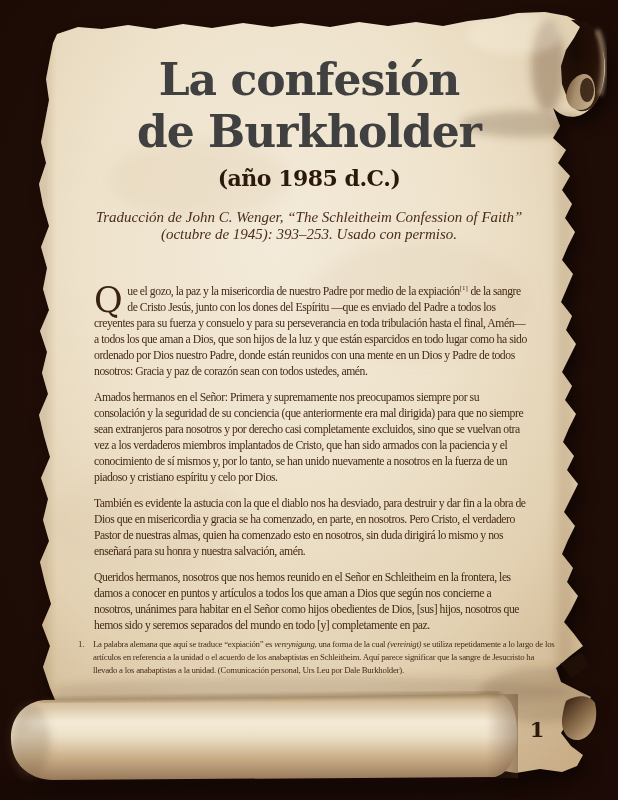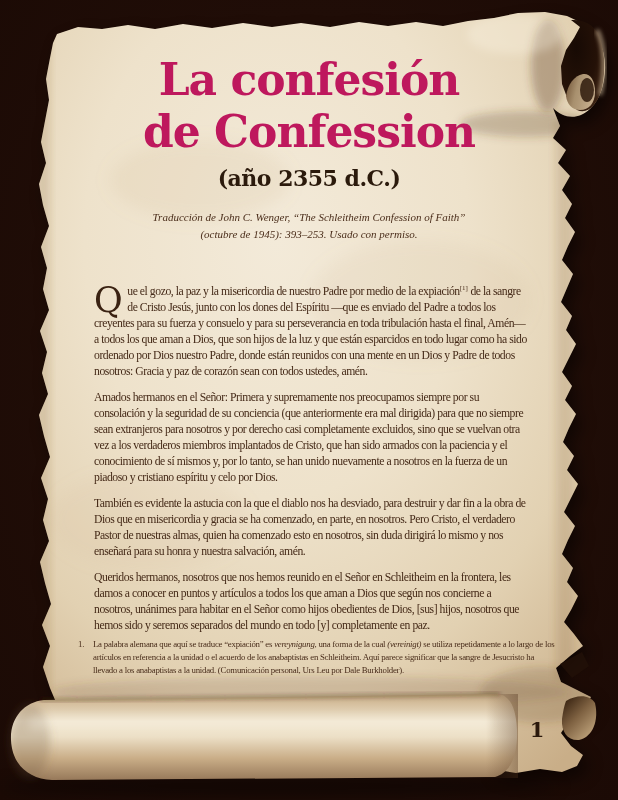--- a/index.html
+++ b/index.html
@@ -8,31 +8,31 @@
     background:radial-gradient(ellipse at 50% 45%, #271108 0%, #200d07 55%, #1b0a05 100%);
     font-family:"Liberation Serif", serif;
   }
   .stage{position:absolute;inset:0;width:618px;height:800px;}
   svg.scroll{position:absolute;left:0;top:0;z-index:0;}
   .layer{position:absolute;left:0;top:0;width:618px;height:800px;z-index:2;}
 
   .title{
     position:absolute;top:54px;left:0;width:618px;text-align:center;
     font-family:"DejaVu Serif", serif;font-weight:bold;
-    font-size:44px;line-height:52px;letter-spacing:-1px;color:#be185d;
+    font-size:44px;line-height:52px;letter-spacing:-1px;color:#404040;
     white-space:nowrap;
   }
   .subtitle{
     position:absolute;top:165px;left:0;width:618px;text-align:center;
     font-family:"DejaVu Serif", serif;font-weight:bold;
     font-size:22px;letter-spacing:-0.5px;color:#2b1a0c;white-space:nowrap;
   }
   .attribution{
     position:absolute;top:209px;left:0;width:618px;text-align:center;
-    font-style:italic;font-size:11px;line-height:17px;color:#4a2d1a;
+    font-style:italic;font-size:15px;line-height:17px;color:#4a2d1a;
   }
   .bodytext{
     position:absolute;top:284px;left:94px;width:438px;
     font-size:11.7px;line-height:16px;letter-spacing:-0.45px;color:#452a18;
     text-align:left;
   }
   .bodytext p{margin:0 0 10px 0;}
   .dropcap{
     float:left;font-family:"DejaVu Serif", serif;
     font-size:35px;line-height:29px;padding:2px 5px 0 0;color:#3a2212;
@@ -143,24 +143,24 @@
     <g>
       <path d="M 560 664 L 582 652 L 589 666 L 572 678 Z" fill="rgba(35,18,8,0.75)"></path>
       <path d="M 566 701 C 578 694 590 695 595 703 C 599 720 593 737 579 740 C 568 741 561 732 562 719 C 563 712 564 706 566 701 Z" fill="url(#flapGrad)"></path>
     </g>
   </svg>
 
   <div class="layer">
 
     <div class="title">
       <div>La confesión</div>
-      <div>de Confession</div>
+      <div>de Burkholder</div>
     </div>
 
-    <div class="subtitle">(año 2355 d.C.)</div>
+    <div class="subtitle">(año 1985 d.C.)</div>
 
     <div class="attribution">
       <div>Traducción de John C. Wenger, “The Schleitheim Confession of Faith”</div>
       <div>(octubre de 1945): 393–253. Usado con permiso.</div>
     </div>
 
     <div class="bodytext">
       <p><span class="dropcap">Q</span><span>ue el gozo, la paz y la misericordia de nuestro Padre por medio de la expiación</span><sup class="fnref">[1]</sup><span> de la sangre de Cristo Jesús, junto con los dones del Espíritu —que es enviado del Padre a todos los creyentes para su fuerza y consuelo y para su perseverancia en toda tribulación hasta el final, Amén— a todos los que aman a Dios, que son hijos de la luz y que están esparcidos en todo lugar como ha sido ordenado por Dios nuestro Padre, donde están reunidos con una mente en un Dios y Padre de todos nosotros: Gracia y paz de corazón sean con todos ustedes, amén.</span></p>
       <p>Amados hermanos en el Señor: Primera y supremamente nos preocupamos siempre por su consolación y la seguridad de su conciencia (que anteriormente era mal dirigida) para que no siempre sean extranjeros para nosotros y por derecho casi completamente excluidos, sino que se vuelvan otra vez a los verdaderos miembros implantados de Cristo, que han sido armados con la paciencia y el conocimiento de sí mismos y, por lo tanto, se han unido nuevamente a nosotros en la fuerza de un piadoso y cristiano espíritu y celo por Dios.</p>
       <p>También es evidente la astucia con la que el diablo nos ha desviado, para destruir y dar fin a la obra de Dios que en misericordia y gracia se ha comenzado, en parte, en nosotros. Pero Cristo, el verdadero Pastor de nuestras almas, quien ha comenzado esto en nosotros, sin duda dirigirá lo mismo y nos enseñará para su honra y nuestra salvación, amén.</p>

